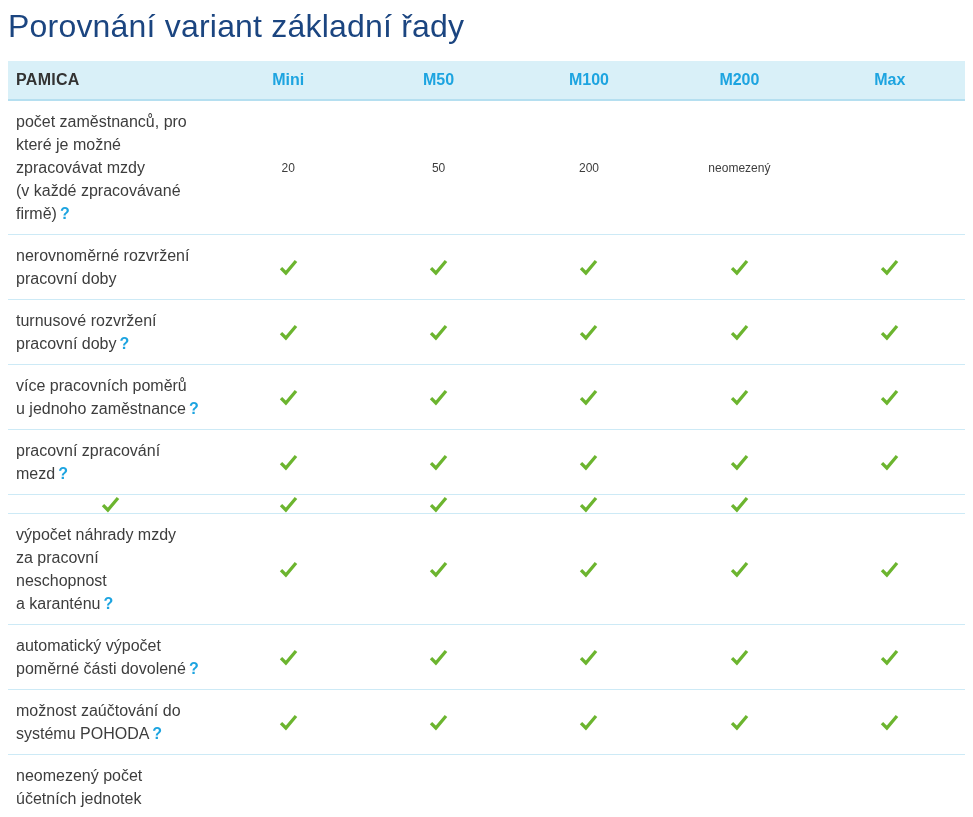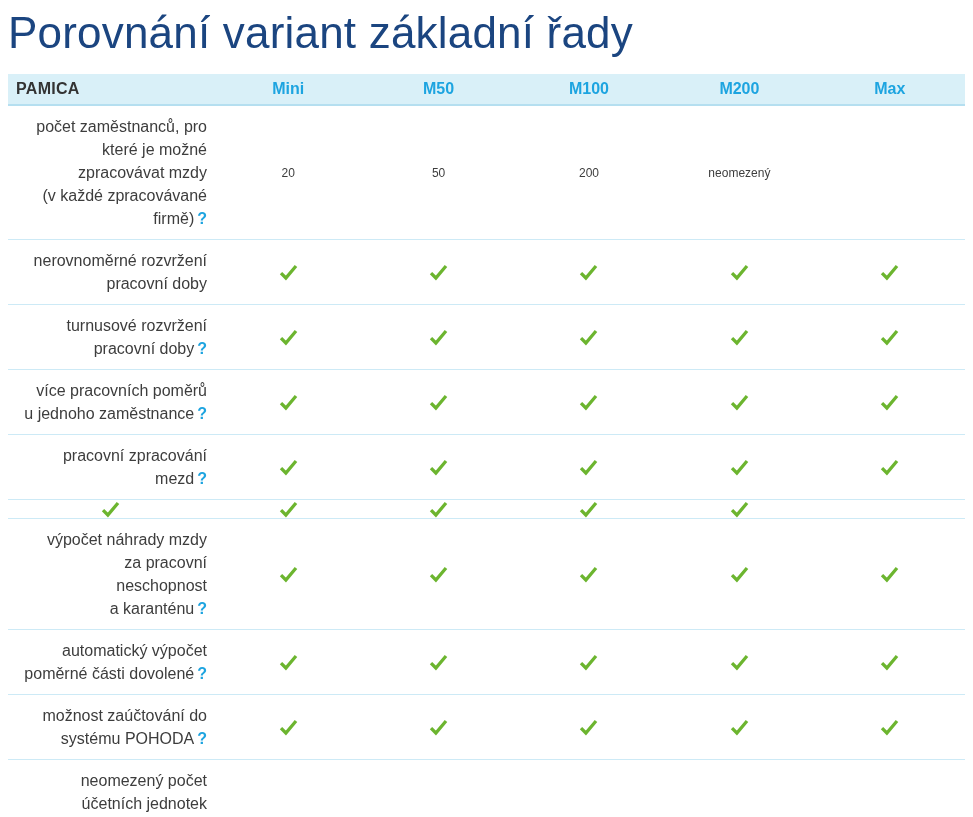--- a/index.html
+++ b/index.html
@@ -14,55 +14,54 @@
   }
   *{box-sizing:border-box;}
   html,body{margin:0;padding:0;background:#ffffff;}
   body{
     font-family:"Liberation Sans", sans-serif;
     color:var(--text);
     width:973px;
   }
   .page{padding:0 8px;}
   h1.page-title{
-    font-size:44px;
+    font-size:32px;
     font-weight:400;
     color:var(--title-blue);
     margin:8px 0 16px 0;
     letter-spacing:0.2px;
   }
   .cmp-table{width:100%;}
   .grid-row{
     display:grid;
     grid-template-columns:205px repeat(5,1fr);
     align-items:stretch;
   }
   .thead{
     background:var(--header-bg);
-    height:32px;
+    height:40px;
     border-bottom:2px solid var(--header-border);
     align-items:center;
   }
   .product{
     font-weight:700;
     font-size:16px;
     color:#333333;
     padding-left:8px;
     letter-spacing:0.3px;
   }
   .col-link-cell{text-align:center;}
   .col-link{
     font-weight:700;
     font-size:16px;
     color:var(--link-blue);
     cursor:pointer;
   }
   .row{
     border-bottom:1px solid var(--row-border);
-    text-align:right;
   }
   .label-cell{
     padding:9px 6px 9px 8px;
     font-size:16px;
     line-height:23px;
     color:var(--text);
   }
   .label{white-space:pre-line;}
   .help{
     color:var(--link-blue);

